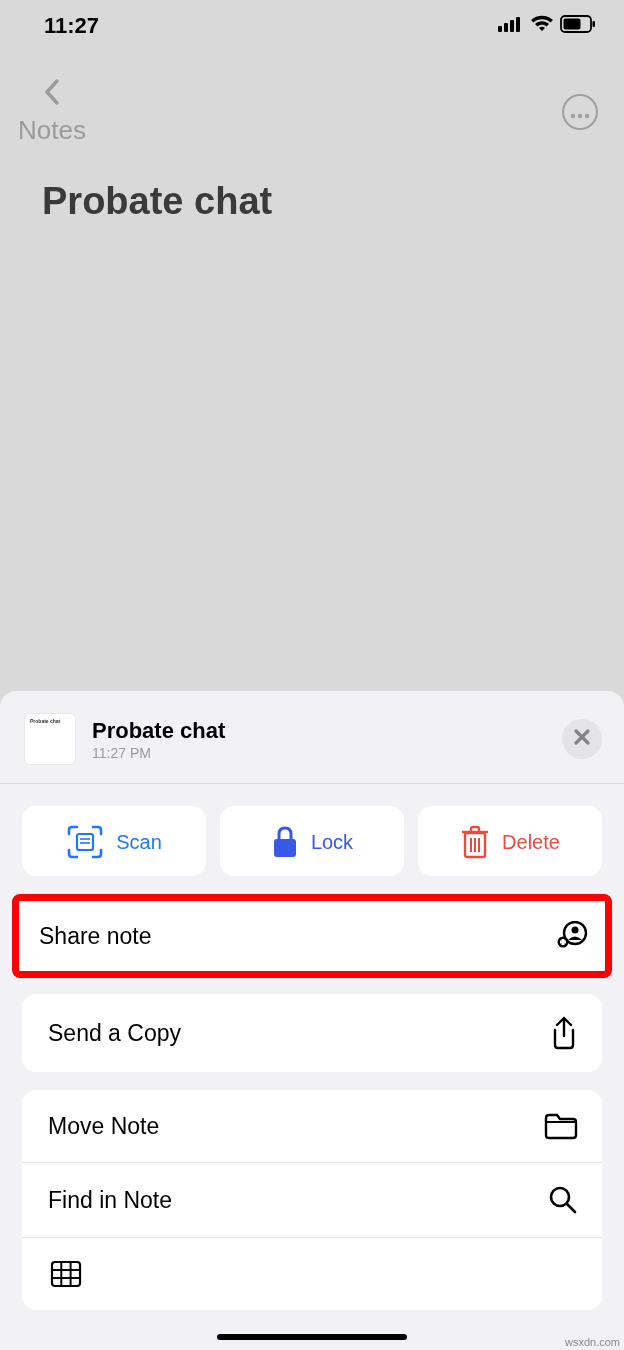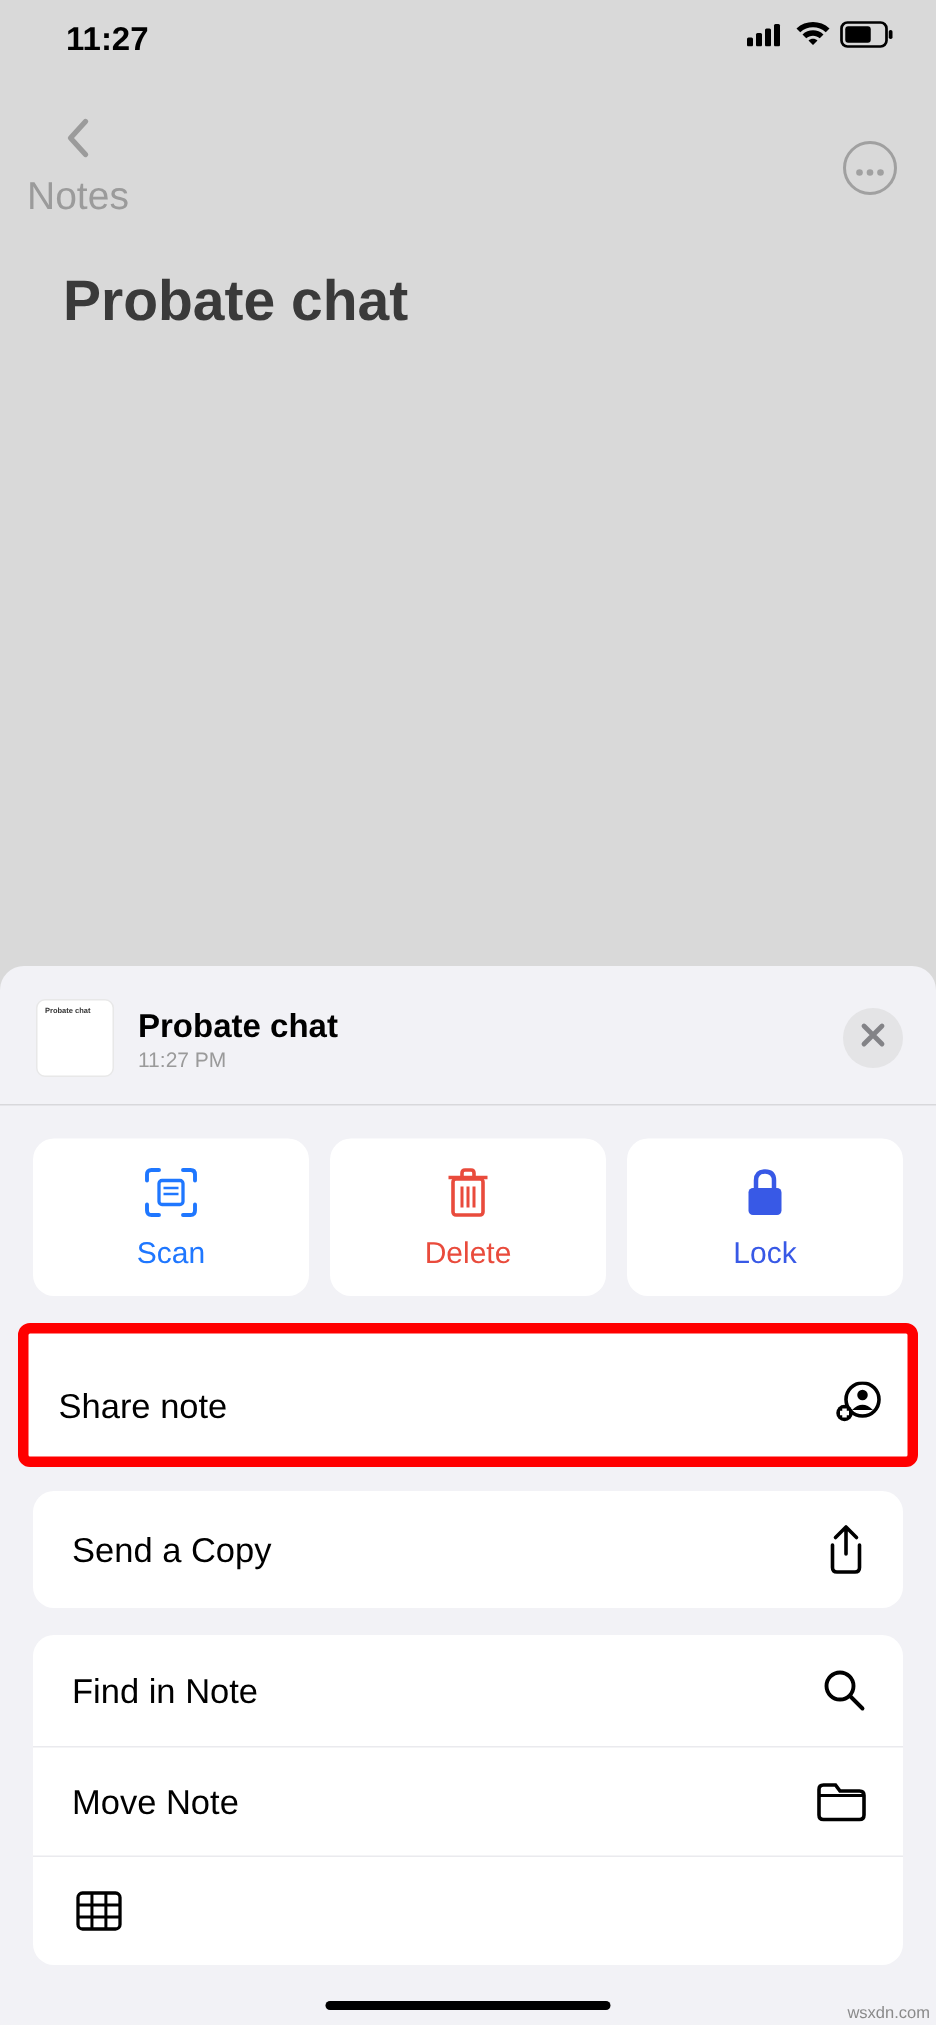--- a/index.html
+++ b/index.html
@@ -103,21 +103,20 @@
     .quick-actions {
       display: flex;
       gap: 14px;
       padding: 22px 22px 20px 22px;
     }
     .qa-btn {
       flex: 1;
       background: #fff;
       border-radius: 14px;
       display: flex;
-      flex-direction: column;
       align-items: center;
       justify-content: center;
       padding: 18px 4px 16px 4px;
       gap: 12px;
     }
     .qa-icon { height: 36px; display: flex; align-items: center; justify-content: center; }
     .qa-label { font-size: 20px; font-weight: 400; }
     .scan-l { color: #1f77ff; }
     .pin-l { color: #f99c22; }
     .lock-l { color: #3859e6; }
@@ -138,21 +137,21 @@
       border-bottom: 1px solid #eaeaee;
     }
     .menu-item:last-child { border-bottom: none; }
     .menu-item .mi-icon { width: 34px; color: #000; display: flex; justify-content: flex-end; }
     .highlight {
       border: 7px solid #ff0000;
       border-radius: 8px;
       margin: -2px 12px 16px 12px;
       background: #fff;
     }
-    .highlight .menu-item { border-bottom: none; padding: 32px 16px 20px 20px; align-items: flex-end; }
+    .highlight .menu-item { border-bottom: none; padding: 20px 16px 20px 20px; }
     .home-ind {
       position: absolute;
       bottom: 10px;
       left: 50%;
       transform: translateX(-50%);
       width: 190px;
       height: 6px;
       background: #000;
       border-radius: 4px;
     }
@@ -238,40 +237,40 @@
             <path d="M3 9 V5 Q3 2 6 2 H11 M27 2 H32 Q35 2 35 5 V9 M35 25 V29 Q35 32 32 32 H27 M11 32 H6 Q3 32 3 29 V25" fill="none" stroke="#1f77ff" stroke-width="2.6" stroke-linecap="round"></path>
             <rect x="11" y="9" width="16" height="16" rx="2" fill="none" stroke="#1f77ff" stroke-width="2.2"></rect>
             <line x1="14" y1="14" x2="24" y2="14" stroke="#1f77ff" stroke-width="1.6"></line>
             <line x1="14" y1="18" x2="24" y2="18" stroke="#1f77ff" stroke-width="1.6"></line>
           </svg>
       </div>
       <div class="qa-label scan-l">Scan</div>
     </div>
     <div class="qa-btn">
       <div class="qa-icon">
+        <svg width="28" height="34" viewBox="0 0 28 34">
+            <rect x="3" y="14" width="22" height="18" rx="3" fill="#3859e6"></rect>
+            <path d="M8 14 V9 Q8 3 14 3 Q20 3 20 9 V14" fill="none" stroke="#3859e6" stroke-width="3"></path>
+          </svg>
+      </div>
+      <div class="qa-label lock-l">Lock</div>
+    </div>
+    <div class="qa-btn">
+      <div class="qa-icon">
         <svg width="30" height="34" viewBox="0 0 30 34">
             <rect x="5" y="8" width="20" height="24" rx="2" fill="none" stroke="#e94b3c" stroke-width="2.4"></rect>
             <line x1="2" y1="7" x2="28" y2="7" stroke="#e94b3c" stroke-width="2.4"></line>
             <path d="M11 7 V4 Q11 2 13 2 H17 Q19 2 19 4 V7" fill="none" stroke="#e94b3c" stroke-width="2.4"></path>
             <line x1="11" y1="13" x2="11" y2="27" stroke="#e94b3c" stroke-width="2"></line>
             <line x1="15" y1="13" x2="15" y2="27" stroke="#e94b3c" stroke-width="2"></line>
             <line x1="19" y1="13" x2="19" y2="27" stroke="#e94b3c" stroke-width="2"></line>
           </svg>
       </div>
       <div class="qa-label delete-l">Delete</div>
     </div>
-    <div class="qa-btn">
-      <div class="qa-icon">
-        <svg width="28" height="34" viewBox="0 0 28 34">
-            <rect x="3" y="14" width="22" height="18" rx="3" fill="#3859e6"></rect>
-            <path d="M8 14 V9 Q8 3 14 3 Q20 3 20 9 V14" fill="none" stroke="#3859e6" stroke-width="3"></path>
-          </svg>
-      </div>
-      <div class="qa-label lock-l">Lock</div>
-    </div>
   </div>
 
   <div class="highlight">
     <div class="menu-item">
       <span>Share note</span>
       <span class="mi-icon">
         <svg width="34" height="30" viewBox="0 0 34 30">
             <circle cx="20" cy="12" r="11" fill="none" stroke="#000" stroke-width="2.4"></circle>
             <circle cx="20" cy="9" r="3.5" fill="#000"></circle>
             <path d="M13 19 Q20 12 27 19 Z" fill="#000"></path>
@@ -290,34 +289,34 @@
         <svg width="28" height="34" viewBox="0 0 28 34">
             <path d="M14 2 L7 9 M14 2 L21 9 M14 2 V20" fill="none" stroke="#000" stroke-width="2.4" stroke-linecap="round" stroke-linejoin="round"></path>
             <path d="M5 14 V29 Q5 32 8 32 H20 Q23 32 23 29 V14" fill="none" stroke="#000" stroke-width="2.4" stroke-linecap="round"></path>
           </svg>
       </span>
     </div>
   </div>
 
   <div class="menu-group" style="margin-bottom: 40px;">
     <div class="menu-item">
+      <span>Move Note</span>
+      <span class="mi-icon">
+        <svg width="34" height="28" viewBox="0 0 34 28">
+            <path d="M2 6 Q2 3 5 3 H13 L16 7 H29 Q32 7 32 10 V23 Q32 26 29 26 H5 Q2 26 2 23 Z" fill="none" stroke="#000" stroke-width="2.4"></path>
+            <line x1="2" y1="10" x2="32" y2="10" stroke="#000" stroke-width="2"></line>
+          </svg>
+      </span>
+    </div>
+    <div class="menu-item">
       <span>Find in Note</span>
       <span class="mi-icon">
         <svg width="30" height="30" viewBox="0 0 30 30">
             <circle cx="12" cy="12" r="9" fill="none" stroke="#000" stroke-width="2.6"></circle>
             <line x1="19" y1="19" x2="27" y2="27" stroke="#000" stroke-width="2.6" stroke-linecap="round"></line>
-          </svg>
-      </span>
-    </div>
-    <div class="menu-item">
-      <span>Move Note</span>
-      <span class="mi-icon">
-        <svg width="34" height="28" viewBox="0 0 34 28">
-            <path d="M2 6 Q2 3 5 3 H13 L16 7 H29 Q32 7 32 10 V23 Q32 26 29 26 H5 Q2 26 2 23 Z" fill="none" stroke="#000" stroke-width="2.4"></path>
-            <line x1="2" y1="10" x2="32" y2="10" stroke="#000" stroke-width="2"></line>
           </svg>
       </span>
     </div>
     <div class="menu-item">
       <span class="mi-icon">
         <svg width="32" height="28" viewBox="0 0 32 28">
             <rect x="2" y="2" width="28" height="24" rx="3" fill="none" stroke="#000" stroke-width="2.2"></rect>
             <line x1="11.3" y1="2" x2="11.3" y2="26" stroke="#000" stroke-width="2"></line>
             <line x1="20.6" y1="2" x2="20.6" y2="26" stroke="#000" stroke-width="2"></line>
             <line x1="2" y1="10" x2="30" y2="10" stroke="#000" stroke-width="2"></line>

